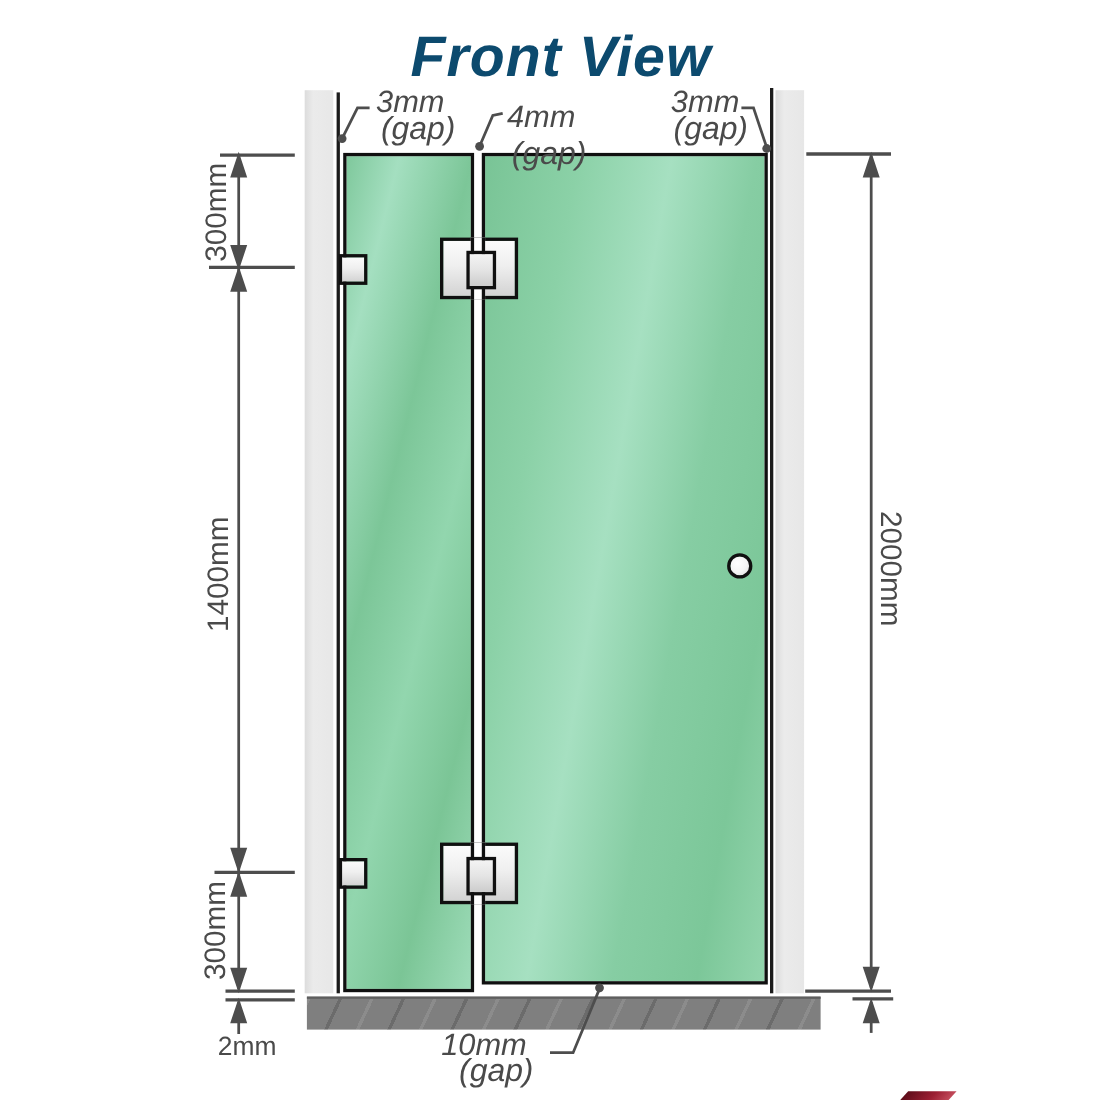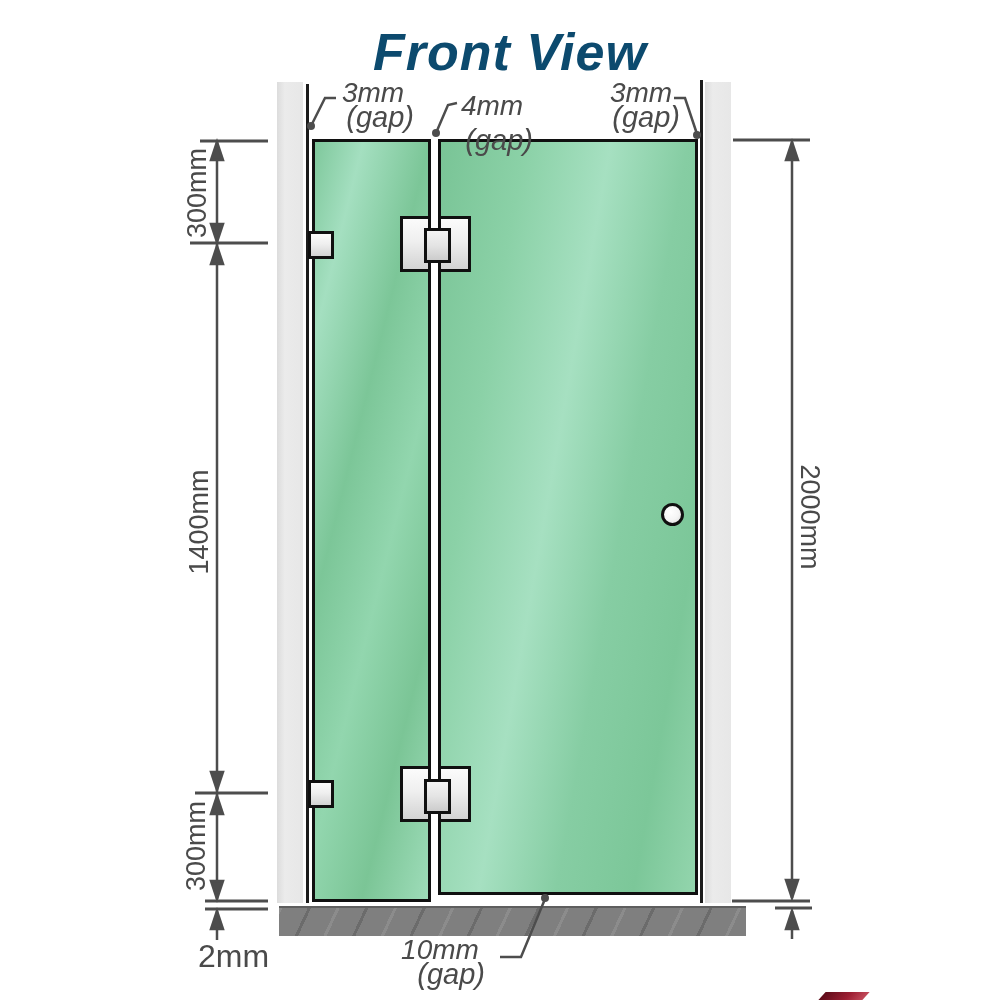--- a/index.html
+++ b/index.html
@@ -23,21 +23,21 @@
         background:radial-gradient(circle at 38% 35%,#ffffff 0%,#f4f4f4 55%,#dadada 100%);}
   svg.overlay{position:absolute;left:0;top:0;z-index:6;pointer-events:none;}
   .lbl{position:absolute;color:#4a4a4a;z-index:7;white-space:nowrap;}
   .title{font-size:52px;font-weight:bold;font-style:italic;color:#0c4a6e;letter-spacing:1px;
          transform:translateX(-50%);z-index:7;}
   .gap-label{text-align:center;line-height:27px;font-size:28px;font-style:italic;}
   .gap-qual{font-size:29px;line-height:22px;text-align:right;}
   .gap-qual-low{margin-top:10px;}
   .vlabel{font-size:27px;transform:translate(-50%,-50%) rotate(-90deg);}
   .vlabel-right{font-size:27px;transform:translate(-50%,-50%) rotate(90deg);}
-  .hlabel{font-size:32px;}
+  .hlabel{font-size:24px;}
   .watermark{background:linear-gradient(90deg,#5f0d1a 0%,#9c1f33 60%,#c24a5a 100%);
              transform:skewX(-42deg);z-index:8;}
 </style>
 </head>
 <body>
 
 <div id="stage">
 
   <div class="lbl title" style="left:510px;top:22px;">Front View</div>
 

